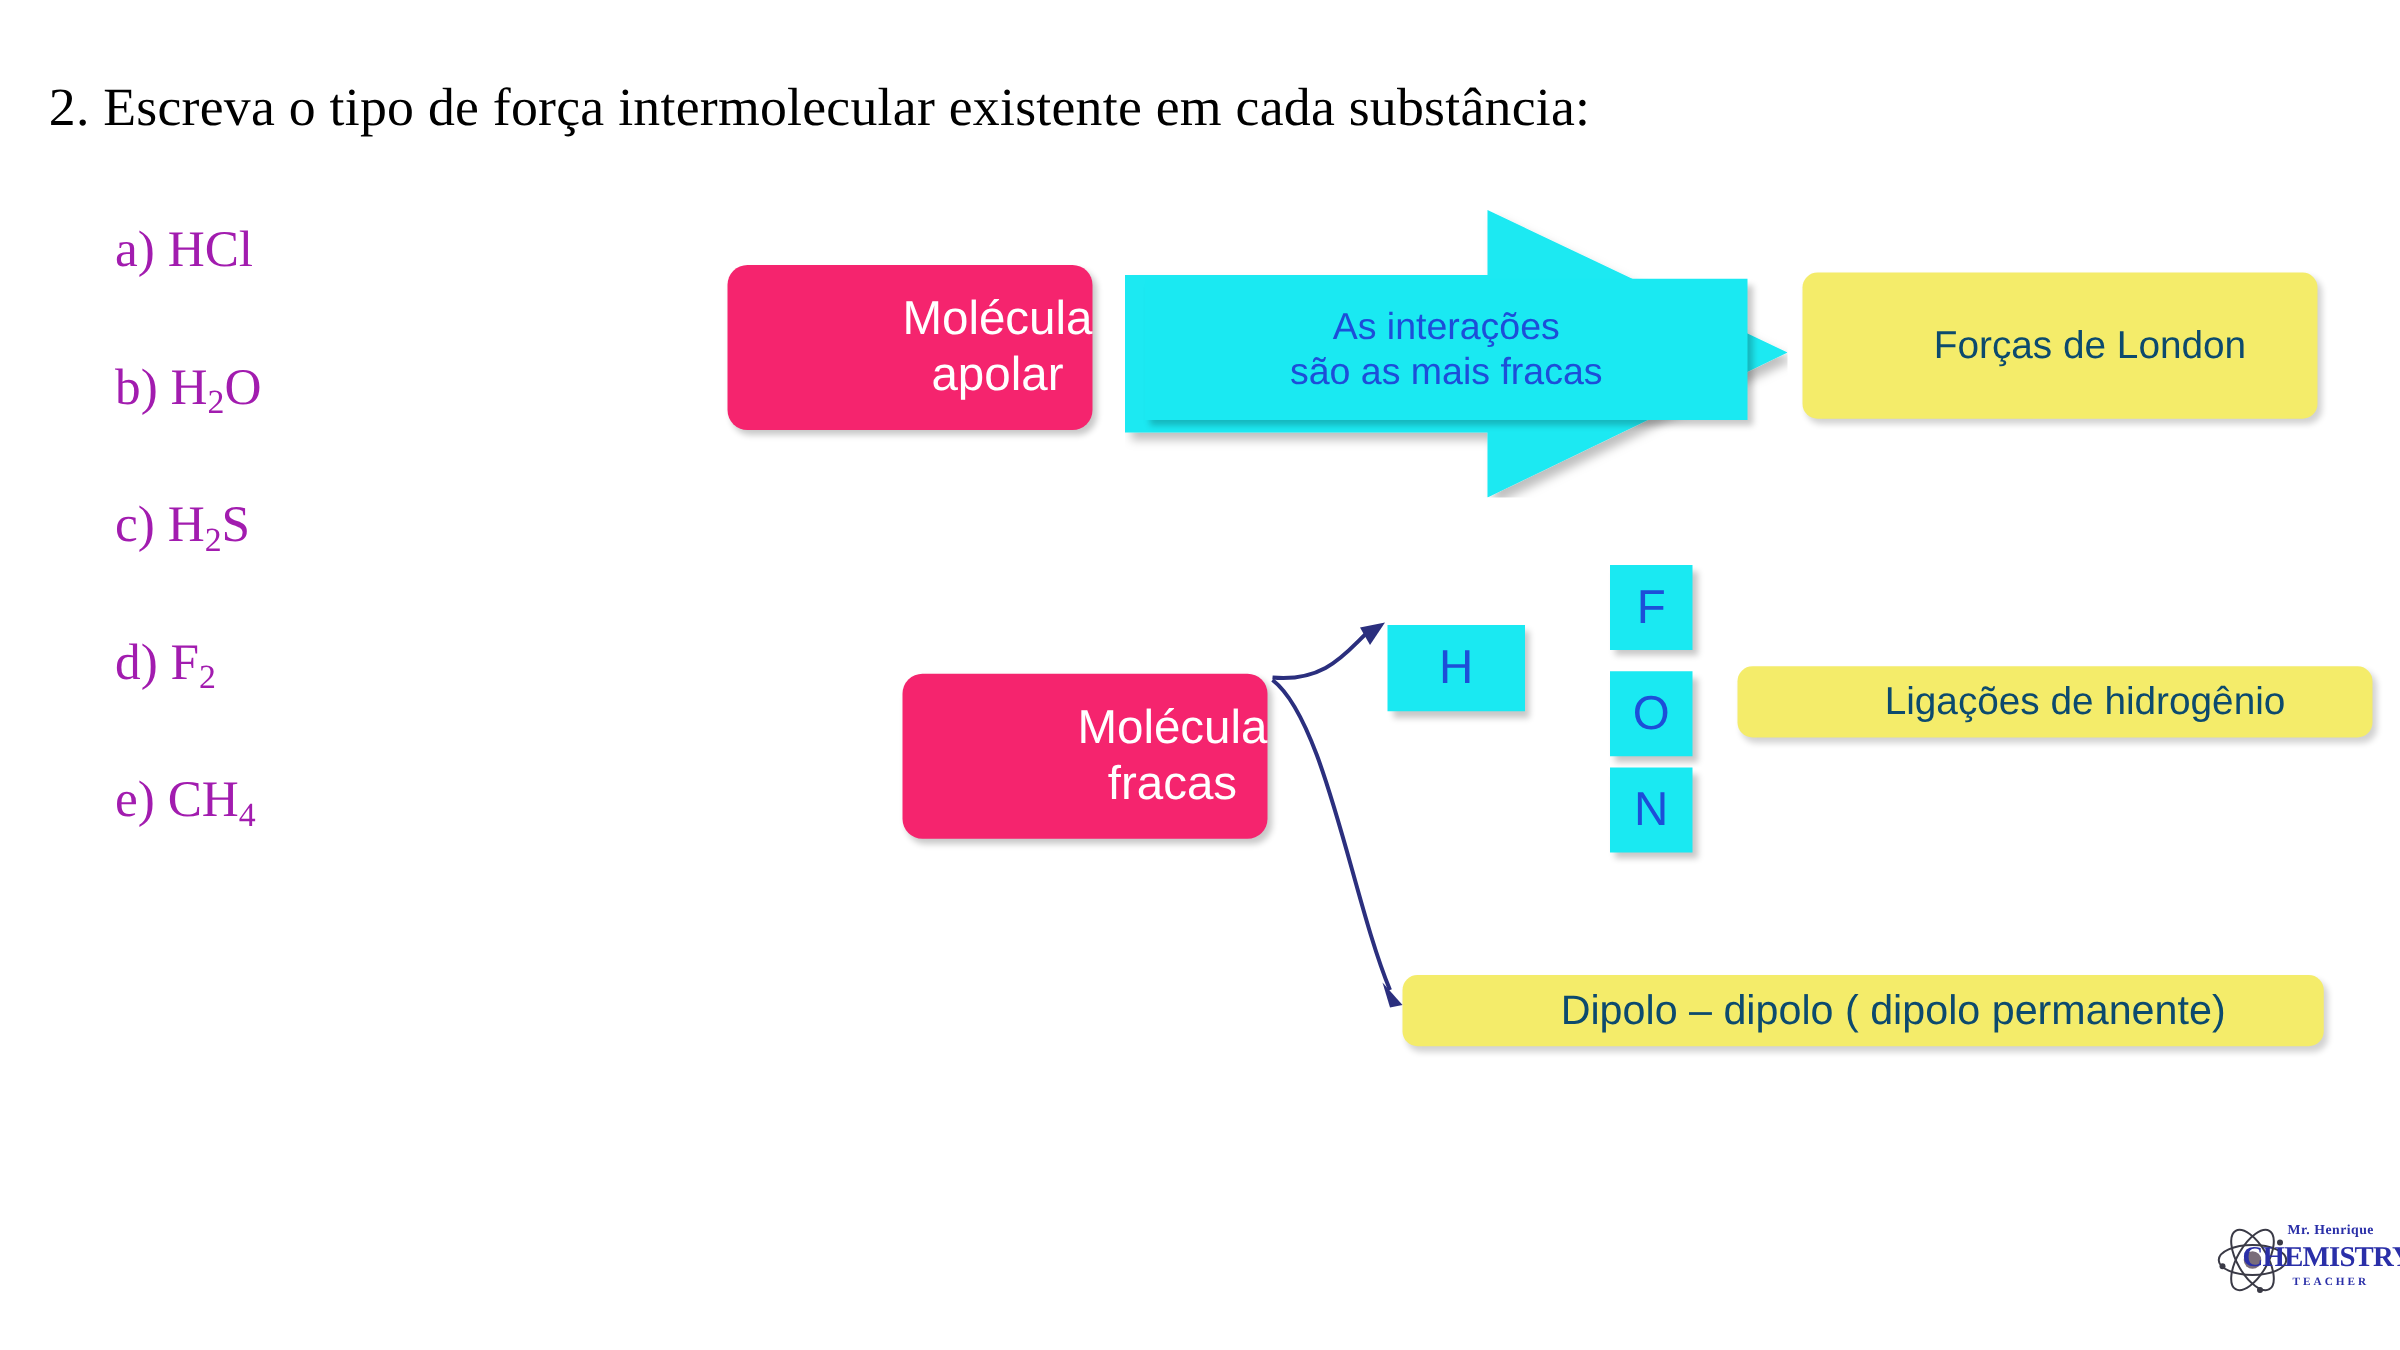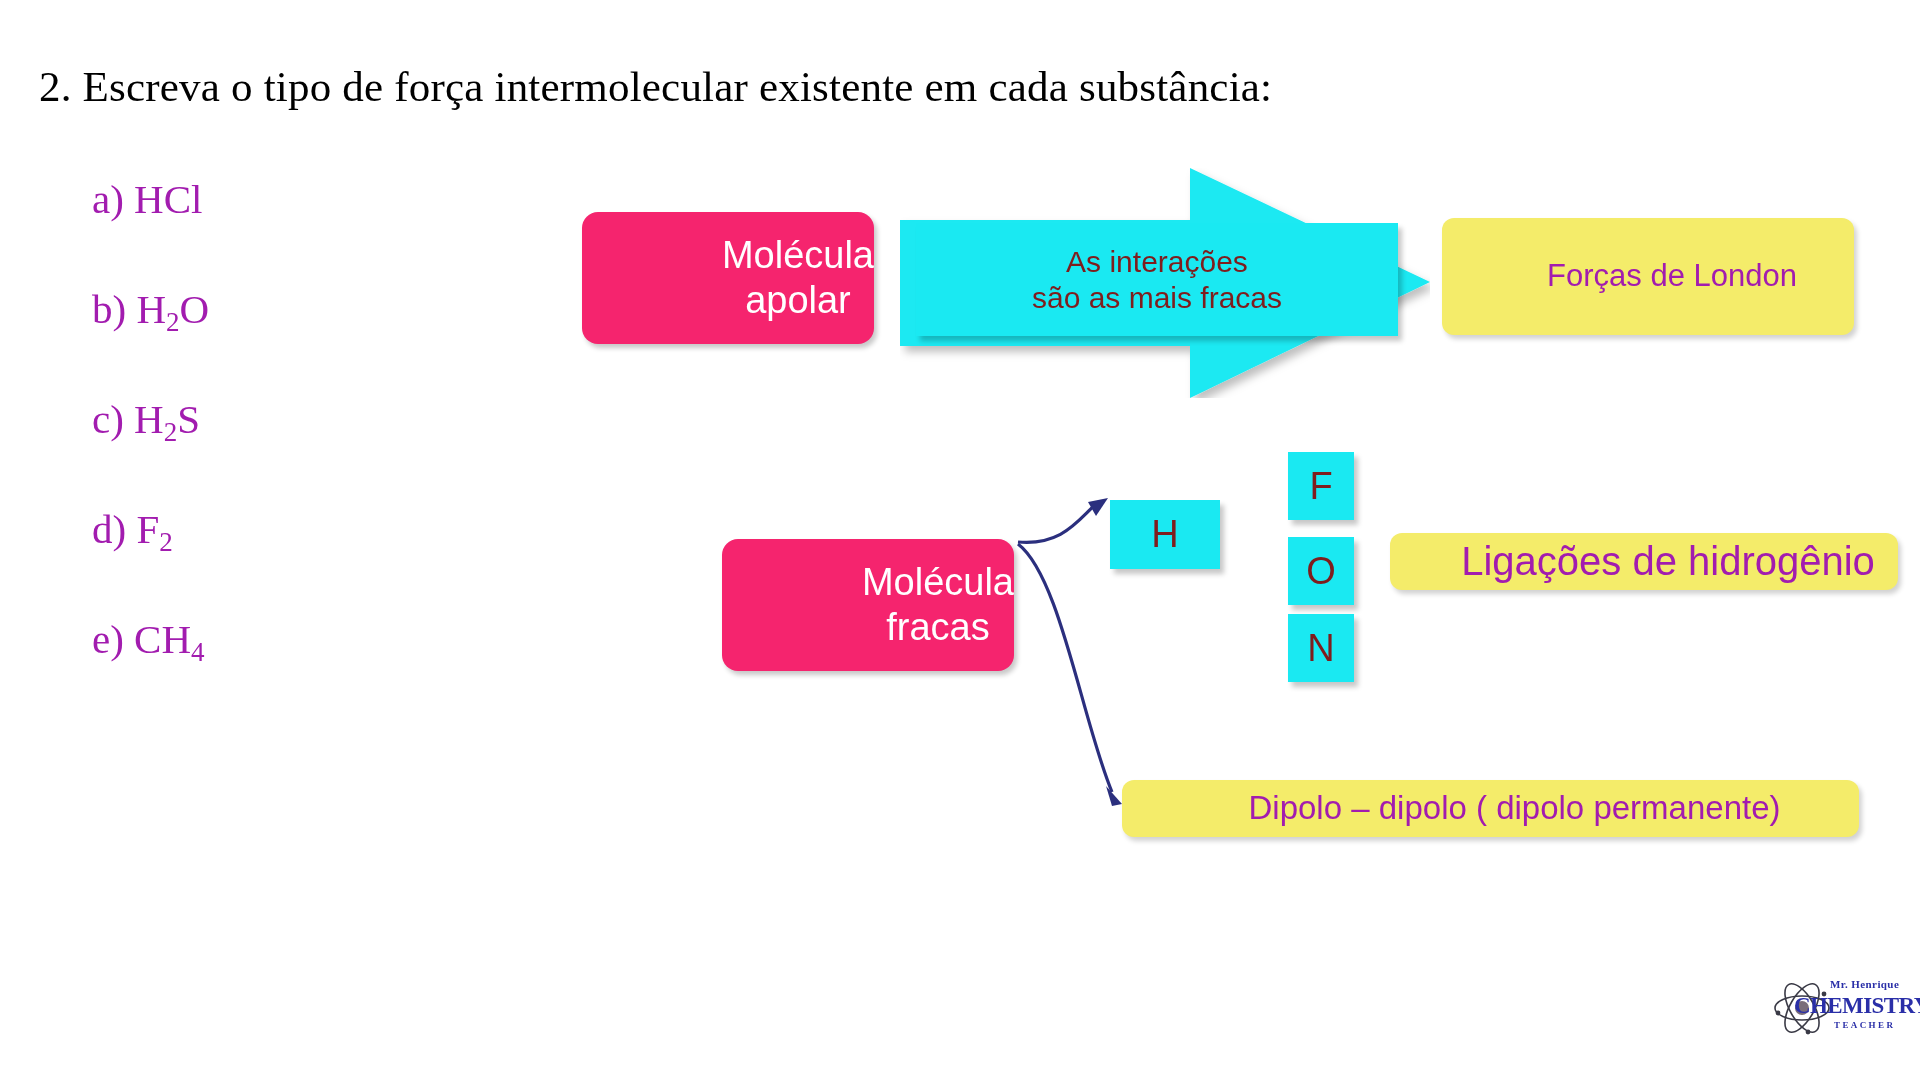--- a/index.html
+++ b/index.html
@@ -60,28 +60,28 @@
   }
   .box-pink {
     background: #f5246e;
     color: #ffffff;
     border-radius: 16px;
     box-shadow: 3px 4px 5px rgba(0,0,0,0.22);
     justify-content: flex-end;
   }
   .box-yellow {
     background: #f4ec6a;
-    color: #a21caf;
+    color: #0c4a6e;
     border-radius: 12px;
     box-shadow: 3px 4px 5px rgba(0,0,0,0.18);
     padding-left: 48px;
   }
   .box-cyan {
     background: #1ae9f2;
-    color: #7f1d1d;
+    color: #1d4ed8;
     box-shadow: 4px 5px 5px rgba(0,0,0,0.22);
   }
 
   
   #box-molecula-apolar {
     left: 582px; top: 212px;
     width: 292px; height: 132px;
     font-size: 38px;
   }
   #banner-interacoes {
@@ -123,21 +123,21 @@
     font-size: 38px;
   }
   #box-n {
     left: 1288px; top: 614px;
     width: 66px; height: 68px;
     font-size: 38px;
   }
   #box-ligacoes-hidrogenio {
     left: 1390px; top: 533px;
     width: 508px; height: 57px;
-    font-size: 40px;
+    font-size: 31px;
   }
   #box-dipolo-dipolo {
     left: 1122px; top: 780px;
     width: 737px; height: 57px;
     font-size: 33px;
     text-align: center;
   }
 
   #connector-arrows {
     position: absolute;

